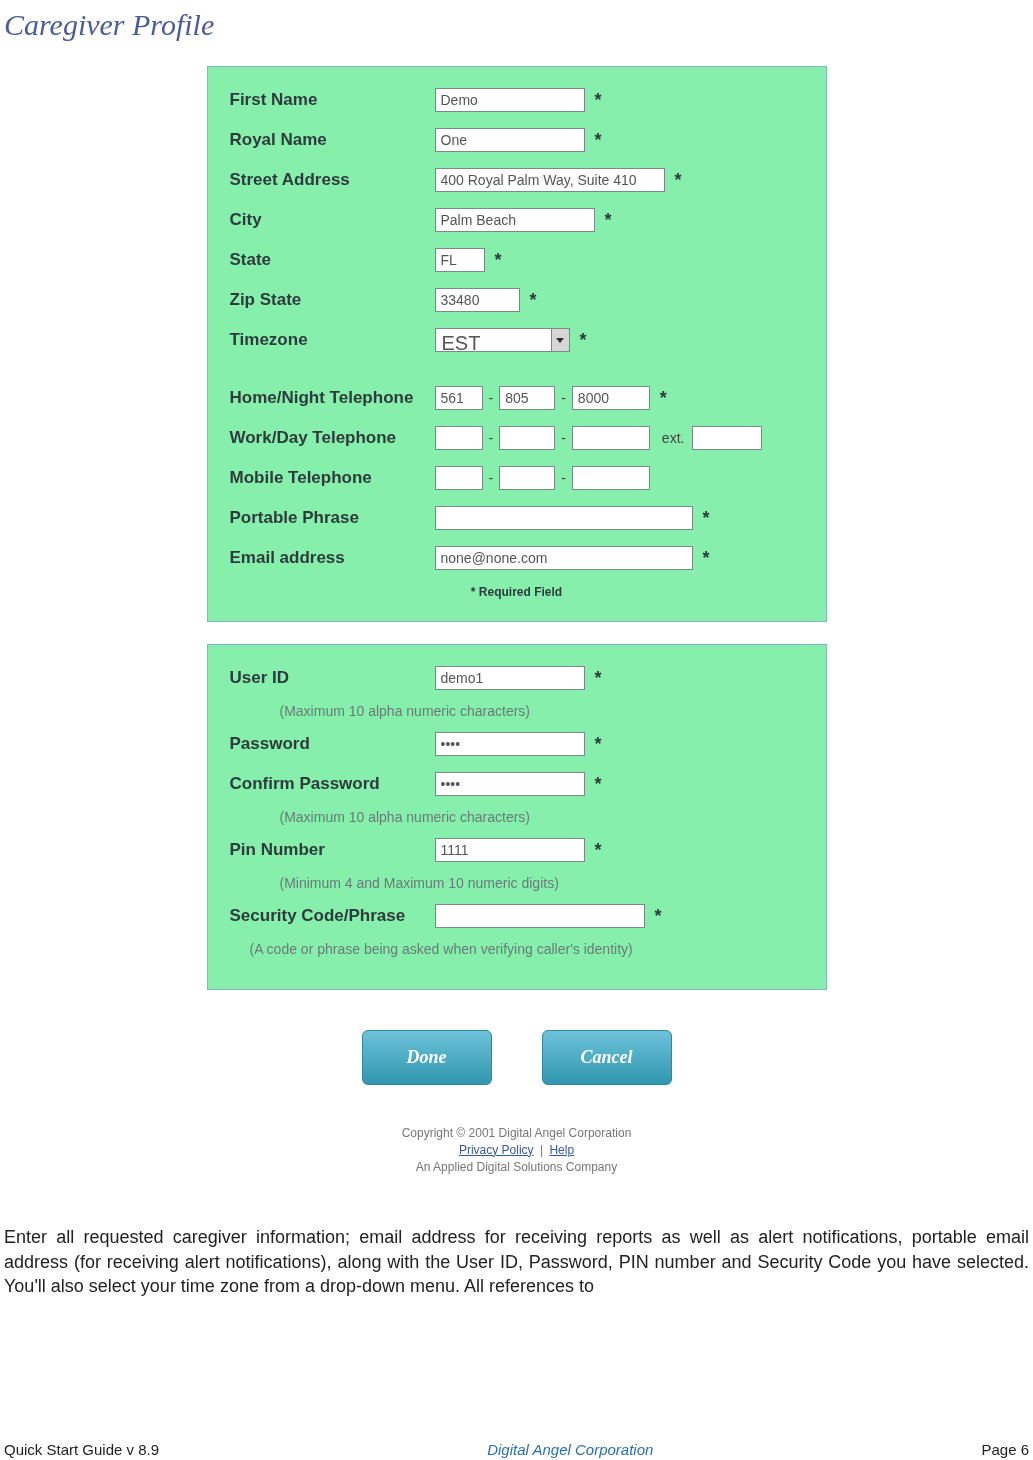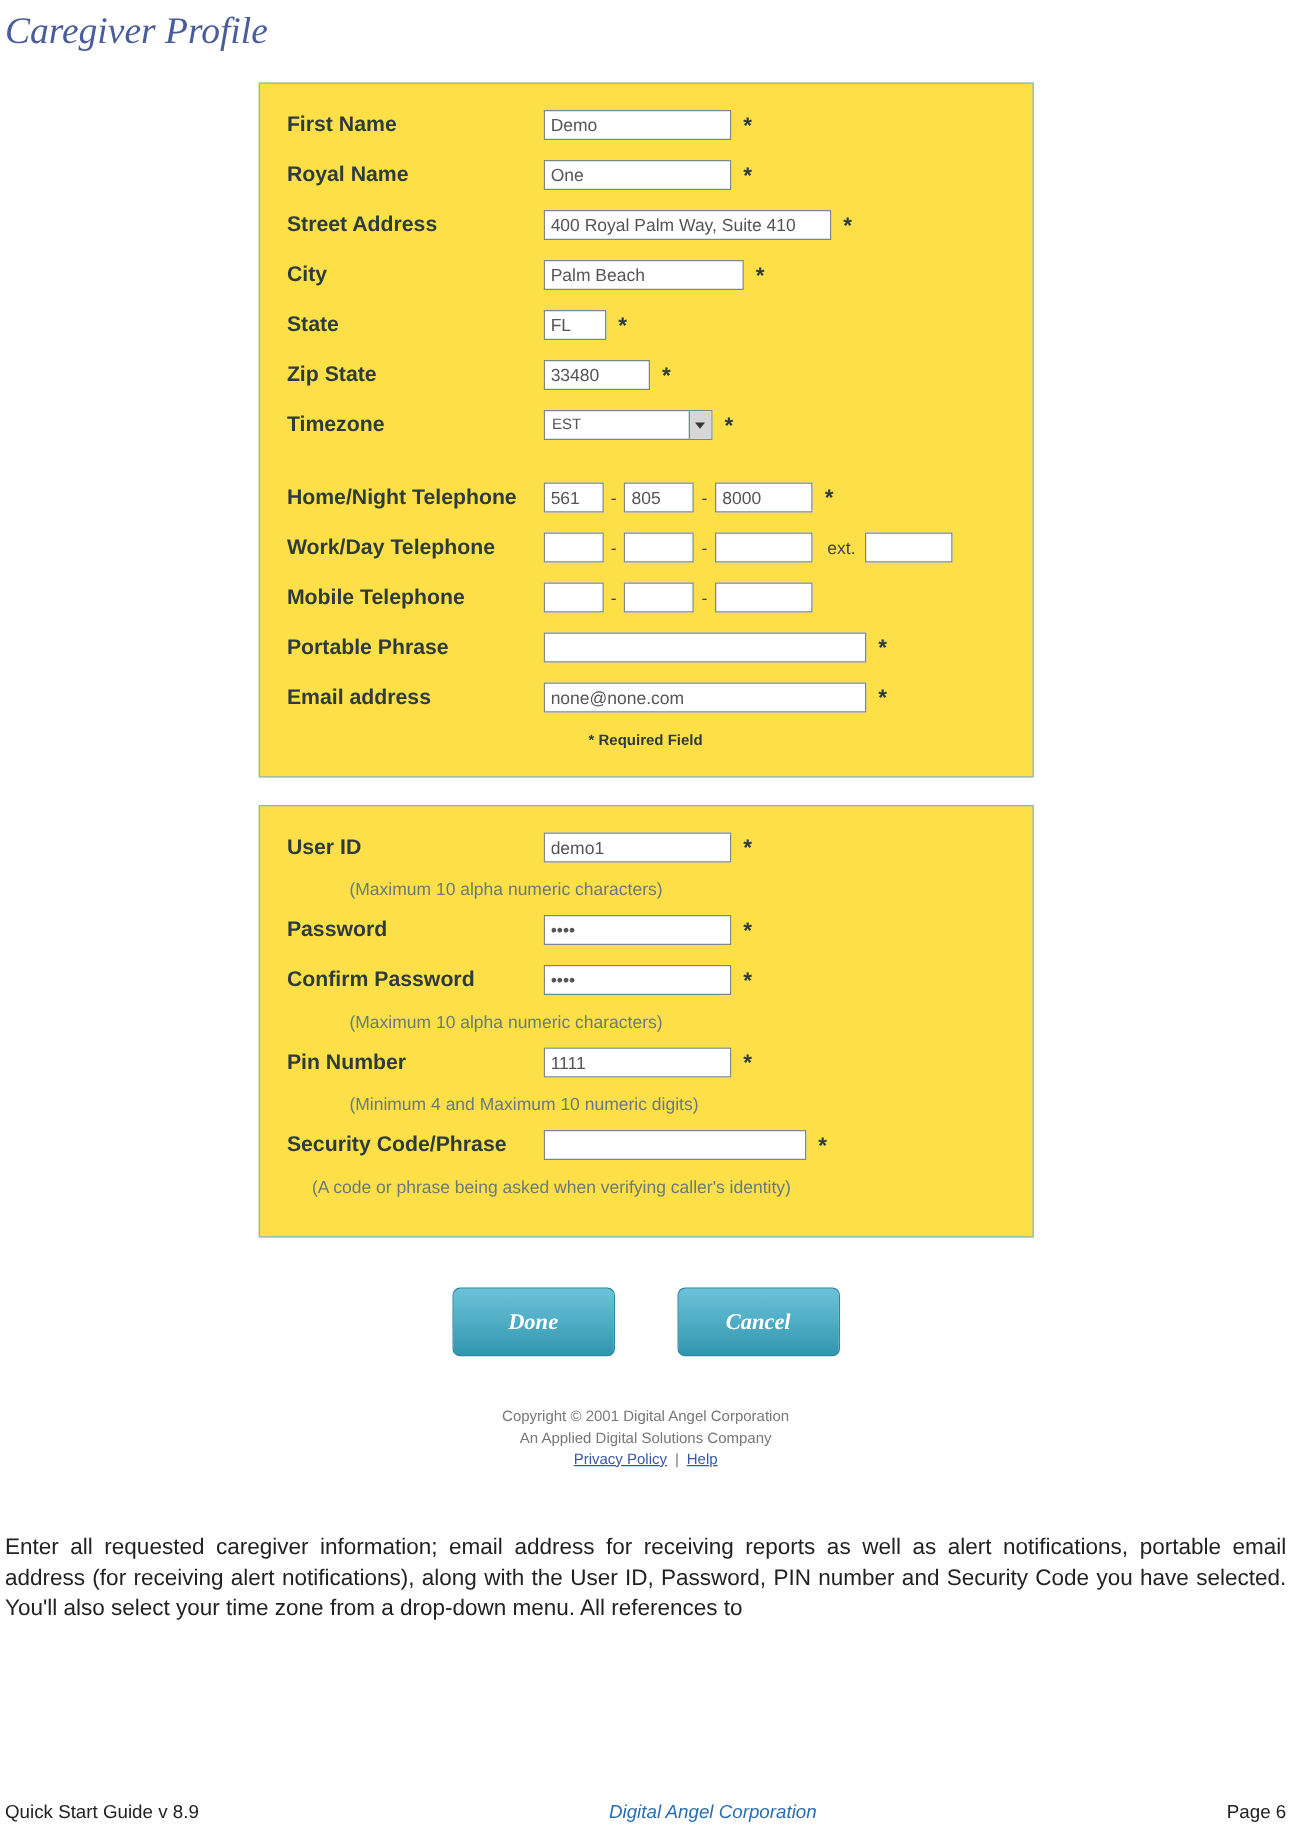--- a/index.html
+++ b/index.html
@@ -21,21 +21,21 @@
     font-style: italic;
     font-size: 30px;
     color: #4a5c9a;
     margin: 8px 0 24px 4px;
   }
   .form-wrap {
     width: 620px;
     margin: 0 auto;
   }
   .panel {
-    background: #fde047;
+    background: #86efac;
     border: 1px solid #84b9bc;
     padding: 18px 22px 22px 22px;
     margin-bottom: 22px;
   }
   .row {
     display: flex;
     align-items: center;
     margin-bottom: 10px;
     min-height: 30px;
   }
@@ -75,21 +75,21 @@
 
   .sel-wrap {
     display: inline-flex;
     border: 1px solid #7a8a8b;
     background: #fff;
     height: 24px;
   }
   .sel-wrap span {
     flex: 1;
     padding: 3px 6px;
-    font-size: 12px;
+    font-size: 20px;
     color: #555;
   }
   .sel-btn {
     width: 18px;
     background: #d6d6d6;
     border-left: 1px solid #7a8a8b;
     display: flex;
     align-items: center;
     justify-content: center;
   }
@@ -333,26 +333,26 @@
       <div class="hint" style="margin-left:20px;">(A code or phrase being asked when verifying caller's identity)</div>
     </div>
 
     <div class="btn-row">
       <div class="btn">Done</div>
       <div class="btn">Cancel</div>
     </div>
 
     <div class="copyright">
       <div>Copyright © 2001 Digital Angel Corporation</div>
-      <div>An Applied Digital Solutions Company</div>
       <div>
         <a href="#">Privacy Policy</a>
         <span class="sep">|</span>
         <a href="#">Help</a>
       </div>
+      <div>An Applied Digital Solutions Company</div>
     </div>
   </div>
 
   <div class="body-text">Enter all requested caregiver information; email address for receiving reports as well as alert notifications, portable email address (for receiving alert notifications), along with the User ID, Password, PIN number and Security Code you have selected. You'll also select your time zone from a drop-down menu.  All references to</div>
 
   <div class="footer">
     <div class="footer-left">Quick Start Guide v 8.9</div>
     <div class="footer-center">Digital Angel Corporation</div>
     <div class="footer-right">Page 6</div>
   </div>

